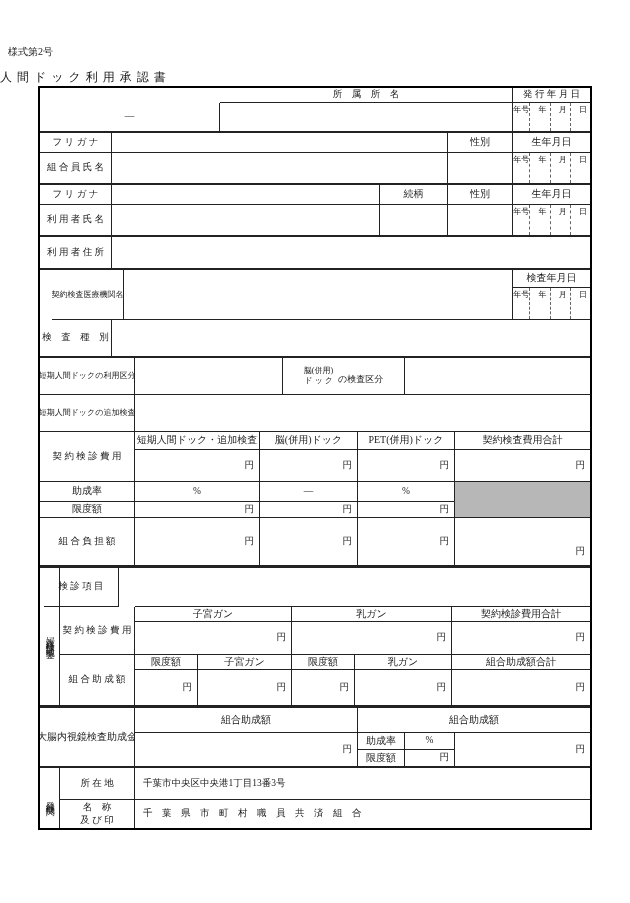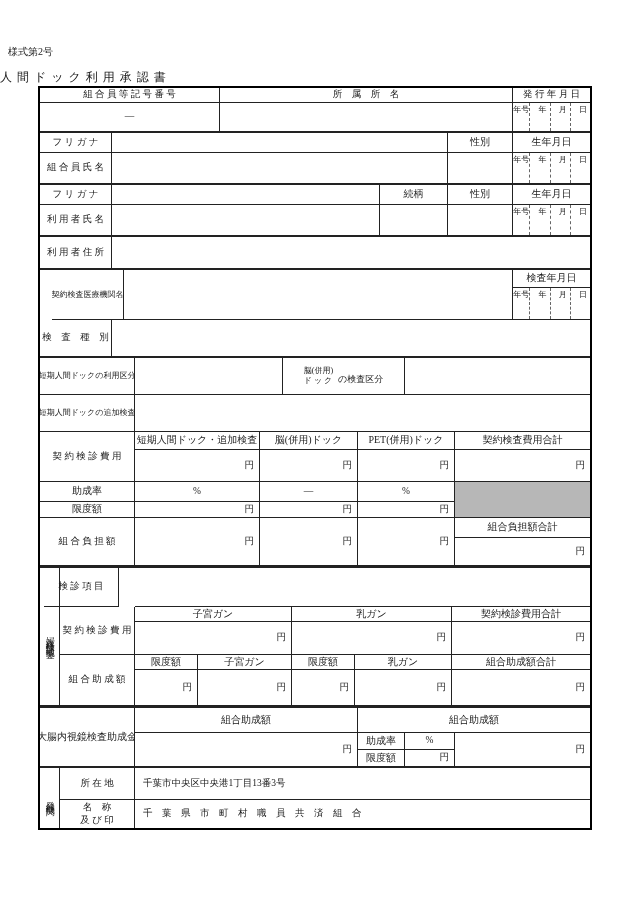--- a/index.html
+++ b/index.html
@@ -19,33 +19,32 @@
   .nr{border-right:none;}
   .nb{border-bottom:none;}
   .hb{border-bottom-width:2px;}
   .hb3{border-bottom-width:3px;}
   .gray{background:#b7b7b7;}
   .date{align-items:stretch;justify-content:stretch;padding:0;}
   .dc{flex:1;border-left:1px dashed #666;font-size:8px;display:flex;
       align-items:flex-start;justify-content:flex-end;padding:2px 3px 0 0;}
   .dc.era{border-left:none;justify-content:center;padding:2px 0 0 0;}
   .vert{writing-mode:vertical-rl;letter-spacing:2px;font-size:9px;}
-  .stack{display:flex;flex-direction:column;font-size:8px;line-height:1.3;text-align:left;margin-right:5px;}
+  .stack{display:flex;flex-direction:column;font-size:8px;line-height:1.3;text-align:right;margin-right:5px;}
   .suffix{font-size:9px;margin-top:8px;}
   .two-line{display:flex;flex-direction:column;text-align:center;line-height:1.35;}
 </style>
 </head>
 <body>
 
 <div class="abs" id="form-no">様式第2号</div>
 <div class="abs" id="title">人 間 ド ッ ク 利 用 承 認 書</div>
 
 <div class="abs" id="tbl">
 
-  <div class="c" style="left:0;top:0;width:180px;height:15px">組 合 員 等 記 号 番 号</div>
   <div class="c" style="left:180px;top:0;width:293px;height:15px">所　属　所　名</div>
   <div class="c nr" style="left:473px;top:0;width:77px;height:15px">発 行 年 月 日</div>
 
   <div class="c hb" style="left:0;top:15px;width:180px;height:30px">―</div>
   <div class="c hb" style="left:180px;top:15px;width:293px;height:30px"></div>
   <div class="c hb nr date" style="left:473px;top:15px;width:77px;height:30px">
     <div class="dc era">年号</div>
     <div class="dc">年</div>
     <div class="dc">月</div>
     <div class="dc">日</div>
@@ -126,21 +125,20 @@
 
   <div class="c s9" style="left:0;top:414px;width:95px;height:16px">限度額</div>
   <div class="c yen" style="left:95px;top:414px;width:125px;height:16px">円</div>
   <div class="c yen" style="left:220px;top:414px;width:98px;height:16px">円</div>
   <div class="c yen" style="left:318px;top:414px;width:97px;height:16px">円</div>
 
   <div class="c hb3" style="left:0;top:430px;width:95px;height:50px">組 合 負 担 額</div>
   <div class="c hb3 yen" style="left:95px;top:430px;width:125px;height:50px">円</div>
   <div class="c hb3 yen" style="left:220px;top:430px;width:98px;height:50px">円</div>
   <div class="c hb3 yen" style="left:318px;top:430px;width:97px;height:50px">円</div>
-  <div class="c nr s9" style="left:415px;top:430px;width:135px;height:20px">組合負担額合計</div>
   <div class="c nr hb3 yen" style="left:415px;top:450px;width:135px;height:30px">円</div>
 
   <div class="c hb3 vert" style="left:0;top:480px;width:20px;height:140px">婦人科検診助成金</div>
   <div class="c" style="left:4px;top:480px;width:75px;height:39px">検 診 項 目</div>
   <div class="c nr" style="left:95px;top:480px;width:455px;height:39px"></div>
   <div class="c" style="left:20px;top:519px;width:75px;height:48px">契 約 検 診 費 用</div>
   <div class="c s9" style="left:95px;top:519px;width:157px;height:15px">子宮ガン</div>
   <div class="c s9" style="left:252px;top:519px;width:160px;height:15px">乳ガン</div>
   <div class="c nr s9" style="left:412px;top:519px;width:138px;height:15px">契約検診費用合計</div>
   <div class="c yen" style="left:95px;top:534px;width:157px;height:33px">円</div>

